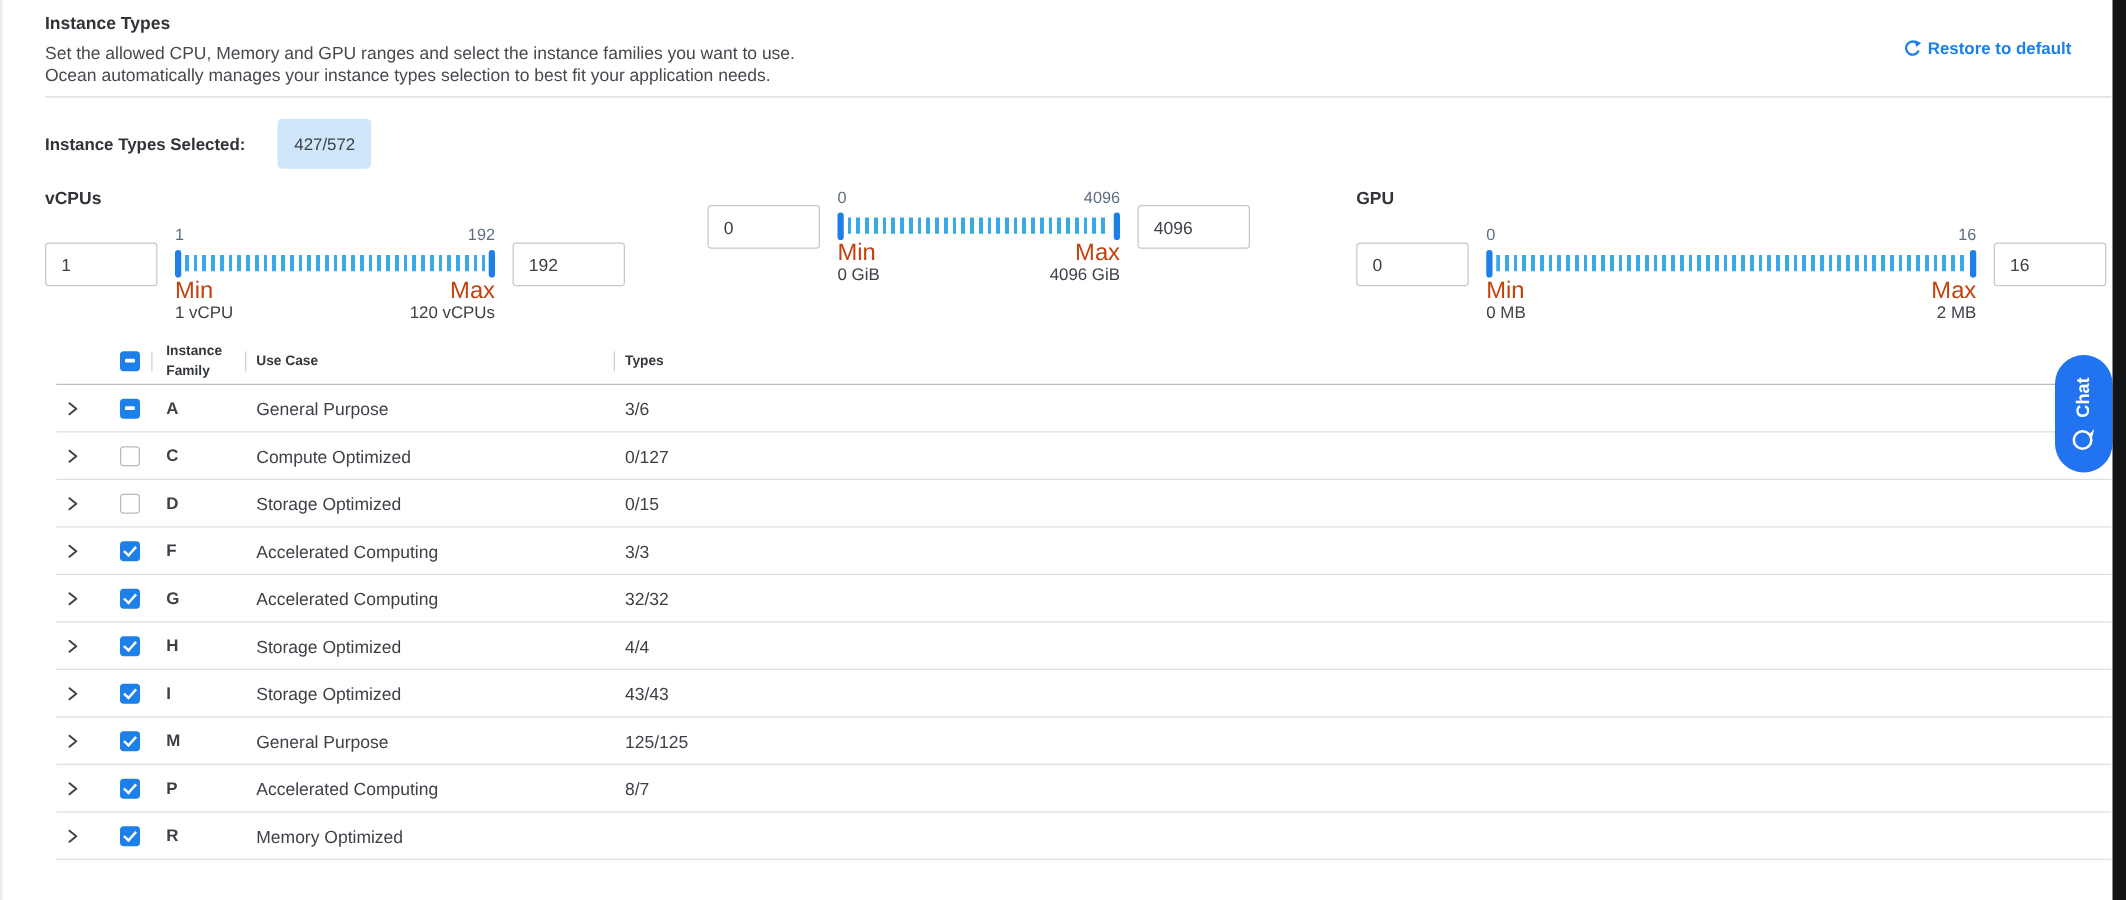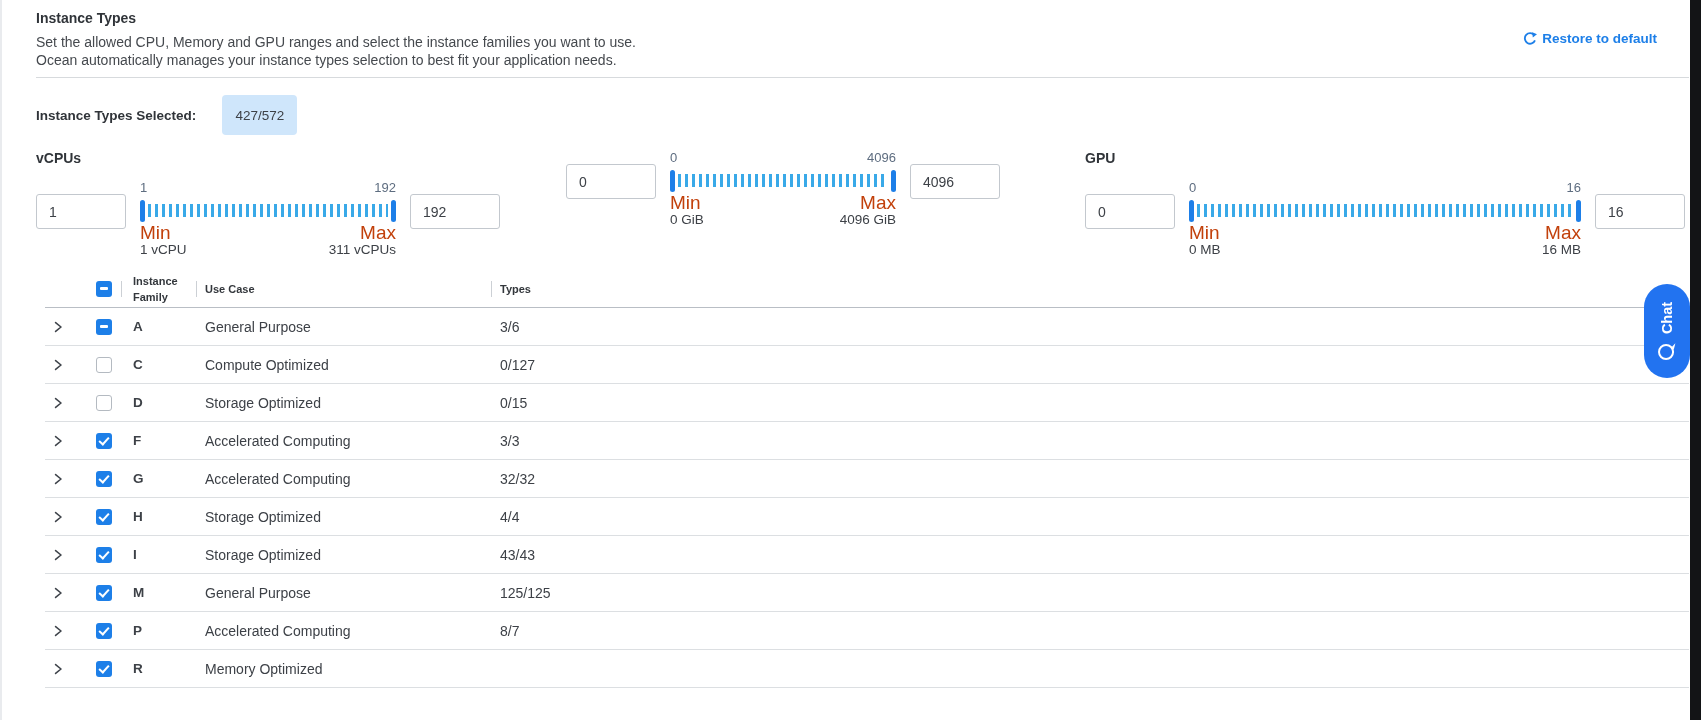--- a/index.html
+++ b/index.html
@@ -144,21 +144,21 @@
           <div class="ticks"></div>
           <div class="handle min"></div>
           <div class="handle max"></div>
         </div>
         <div class="minmax-row">
           <span>Min</span>
           <span>Max</span>
         </div>
         <div class="sub-row">
           <span>1 vCPU</span>
-          <span>311 vCPUs</span>
+          <span>120 vCPUs</span>
         </div>
       </div>
       <input class="num-input" value="192" style="">
     </div>
   </div>
 
   <div class="slider-col">
     <div class="slider-assembly">
       <input class="num-input" value="0" style="">
       <div class="track-block">
@@ -197,21 +197,21 @@
           <div class="ticks"></div>
           <div class="handle min"></div>
           <div class="handle max"></div>
         </div>
         <div class="minmax-row">
           <span>Min</span>
           <span>Max</span>
         </div>
         <div class="sub-row">
           <span>0 MB</span>
-          <span>16 MB</span>
+          <span>2 MB</span>
         </div>
       </div>
       <input class="num-input" value="16" style="">
     </div>
   </div>
 </div>
 
   <div class="itable">
     <div class="thead">
       <div class="cell-exp"></div>

